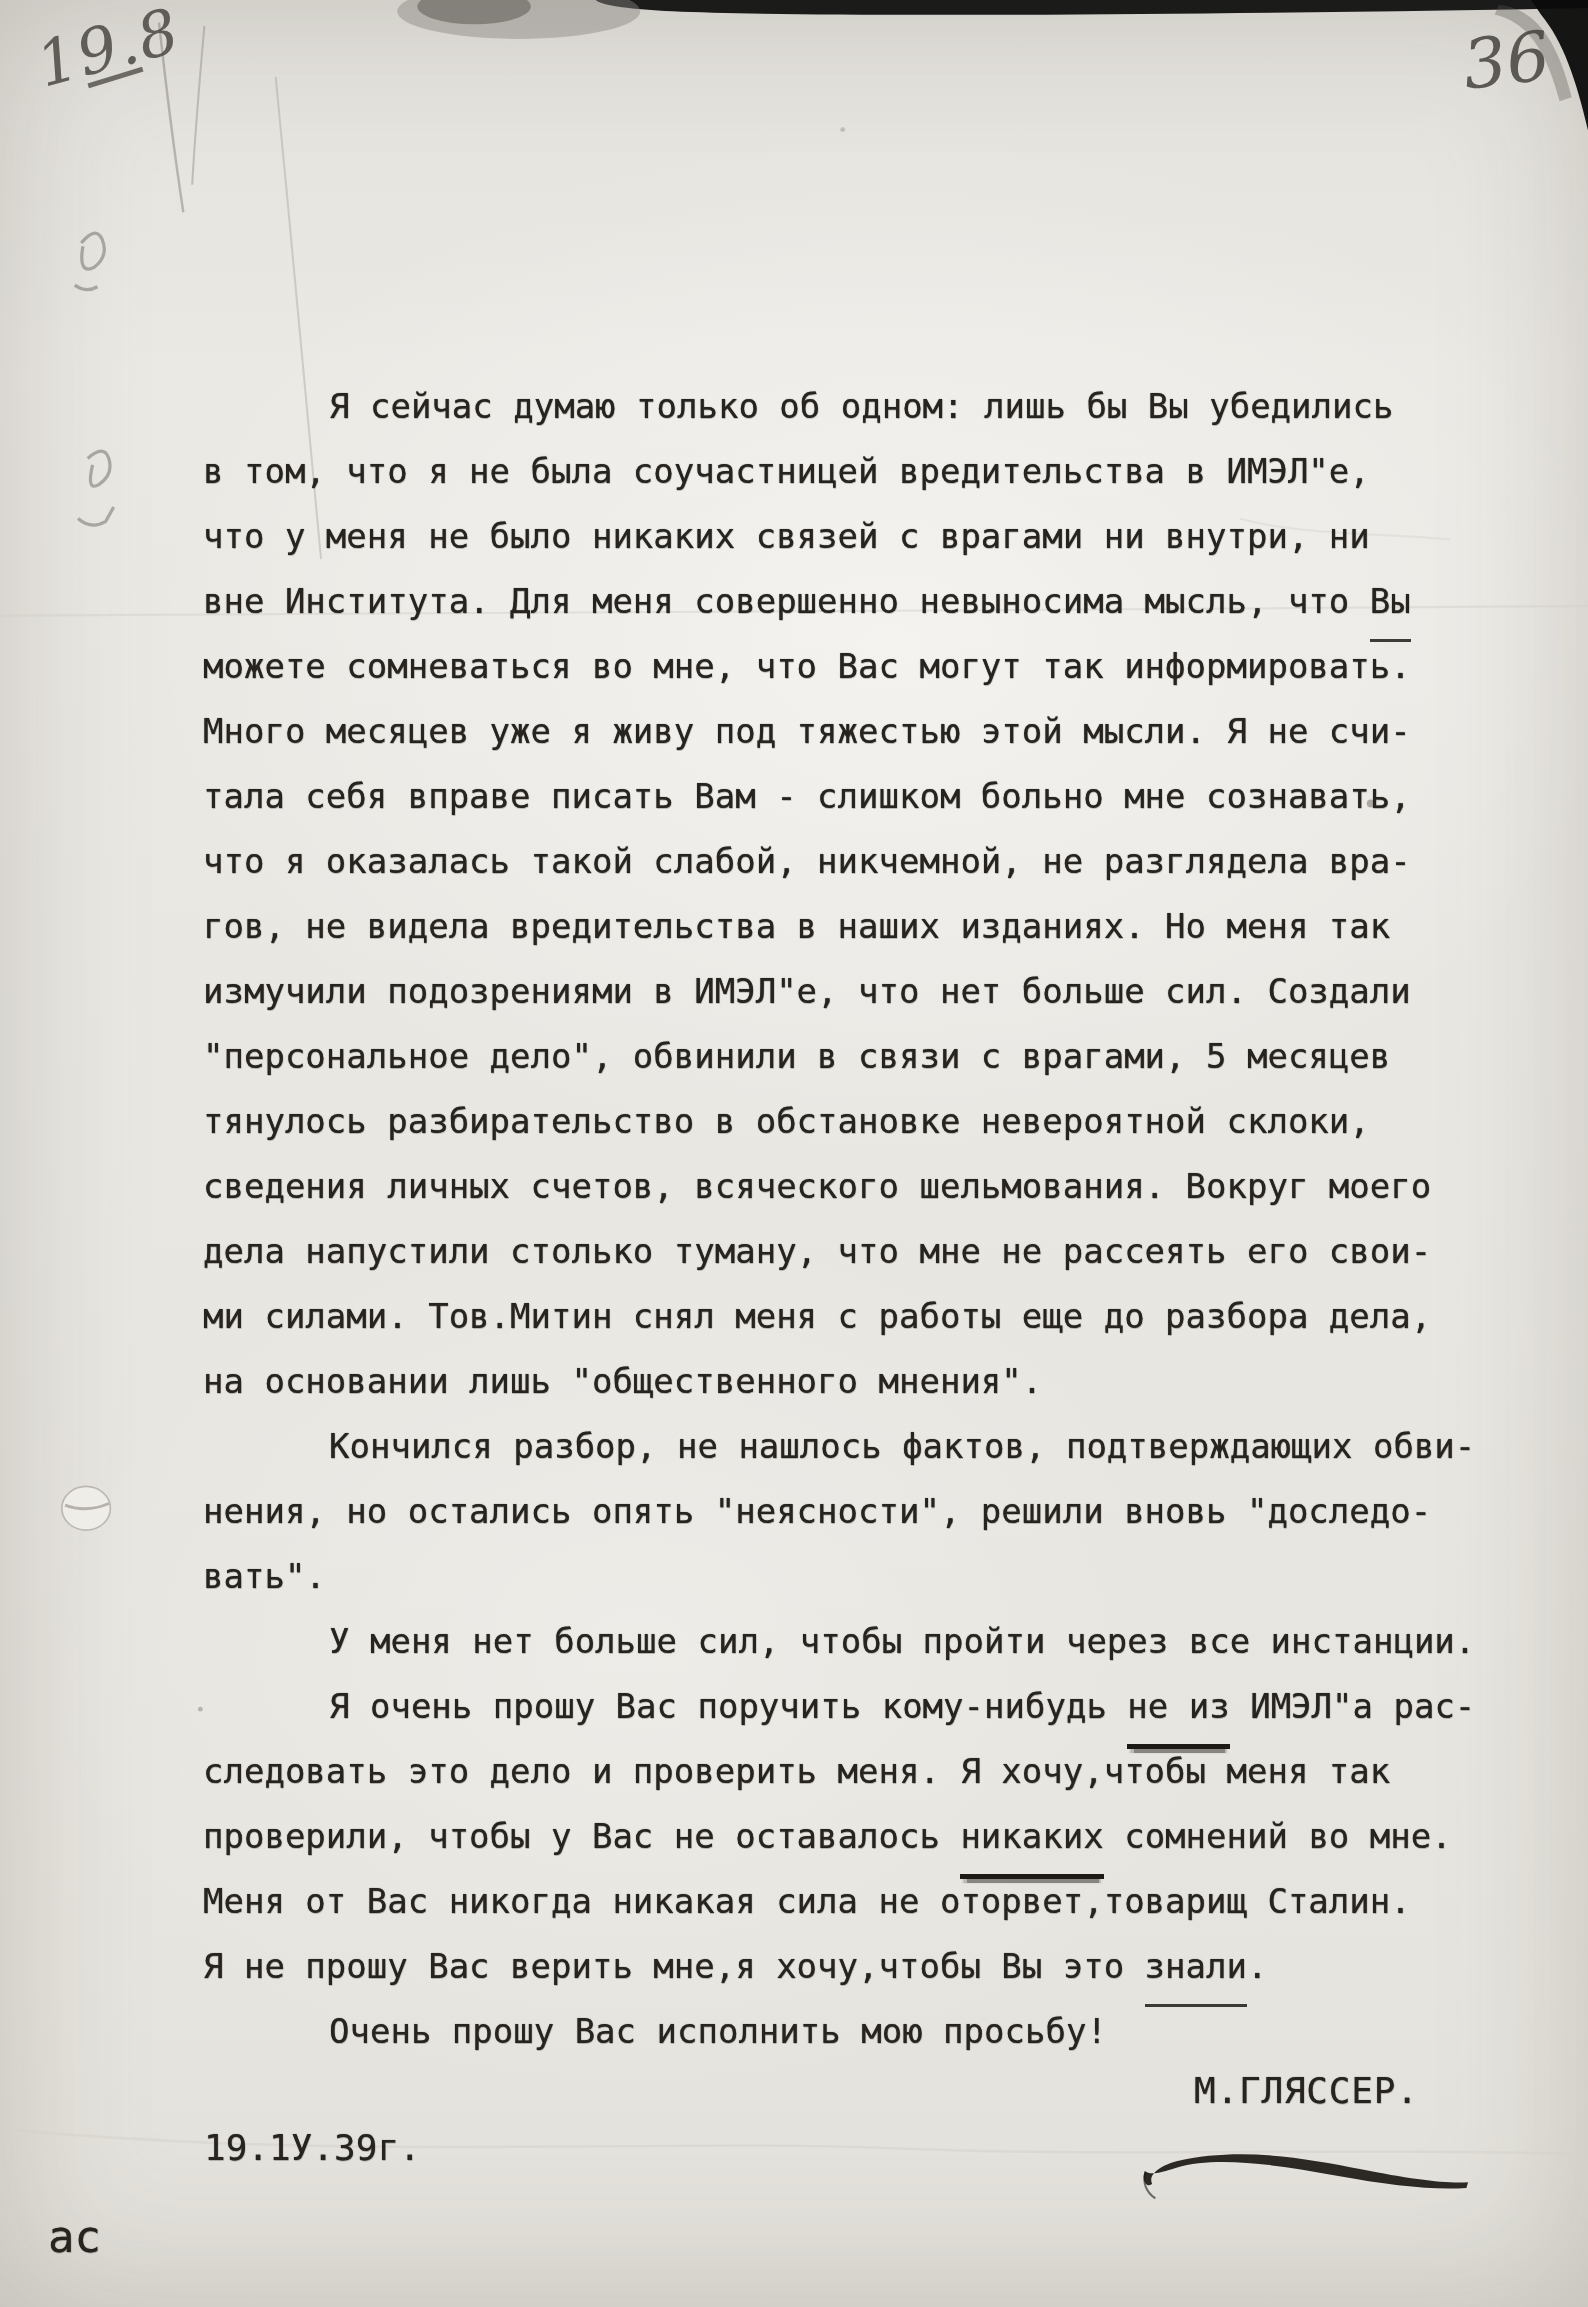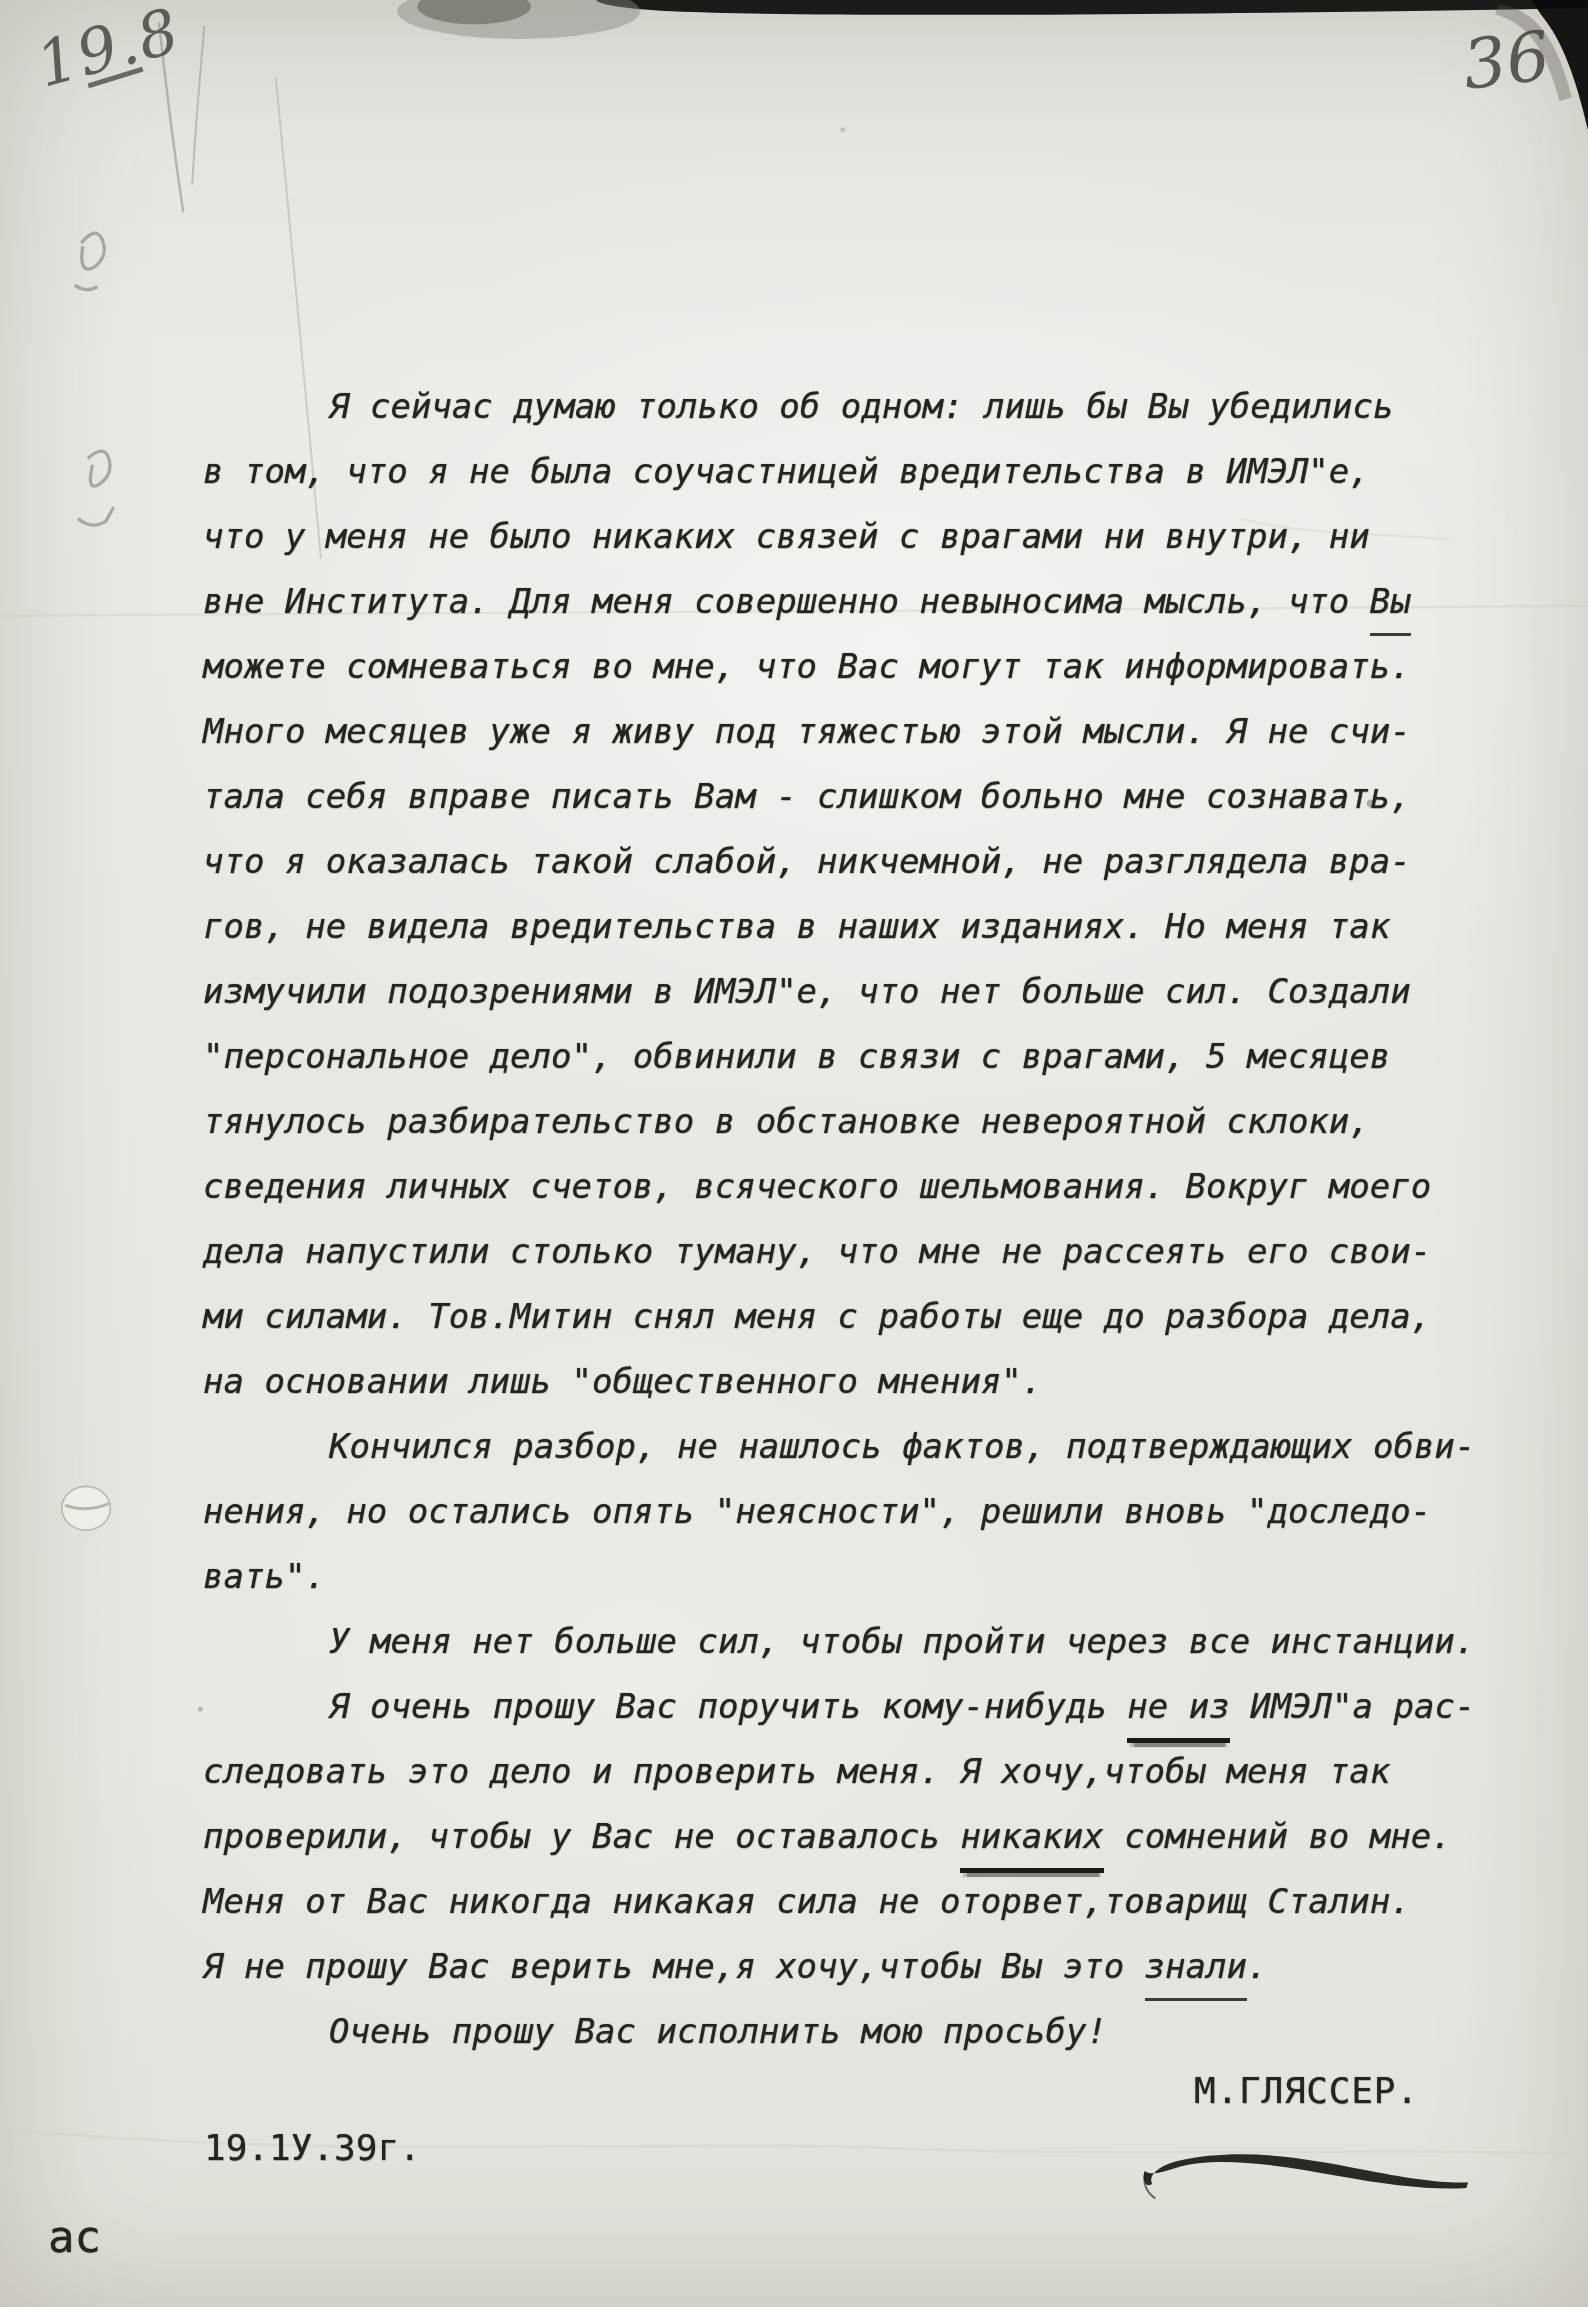--- a/index.html
+++ b/index.html
@@ -20,23 +20,23 @@
     white-space:pre;
   }
   .salutation {
     position:absolute; left:484px; top:228px;
     font-size:36px; letter-spacing:0.4px;
   }
   .letter-body {
     position:absolute; left:203px; top:374px; width:1312px;
     font-size:34px; line-height:65px;
   }
-  .line { height:65px;font-style:italic; }
+  .line { height:65px; }
   .line.indent { padding-left:126px; }
-  .u  { border-bottom:3.2px solid rgba(30,27,22,.85); padding-bottom:12px;margin-top:20px; }
+  .u  { border-bottom:3.2px solid rgba(30,27,22,.85); padding-bottom:18px;margin-top:20px; }
   .u.heavy {
     border-bottom:5.7px solid rgba(18,15,11,.95);
     box-shadow: 0 7.3px 1.6px -3.2px rgba(18,15,11,.45);
   }
   .signature {
     position:absolute; left:1176px; top:2070px;
     font-size:36px; letter-spacing:0.8px;margin-left:18px;
   }
   .dateline {
     position:absolute; left:204px; top:2127px;

